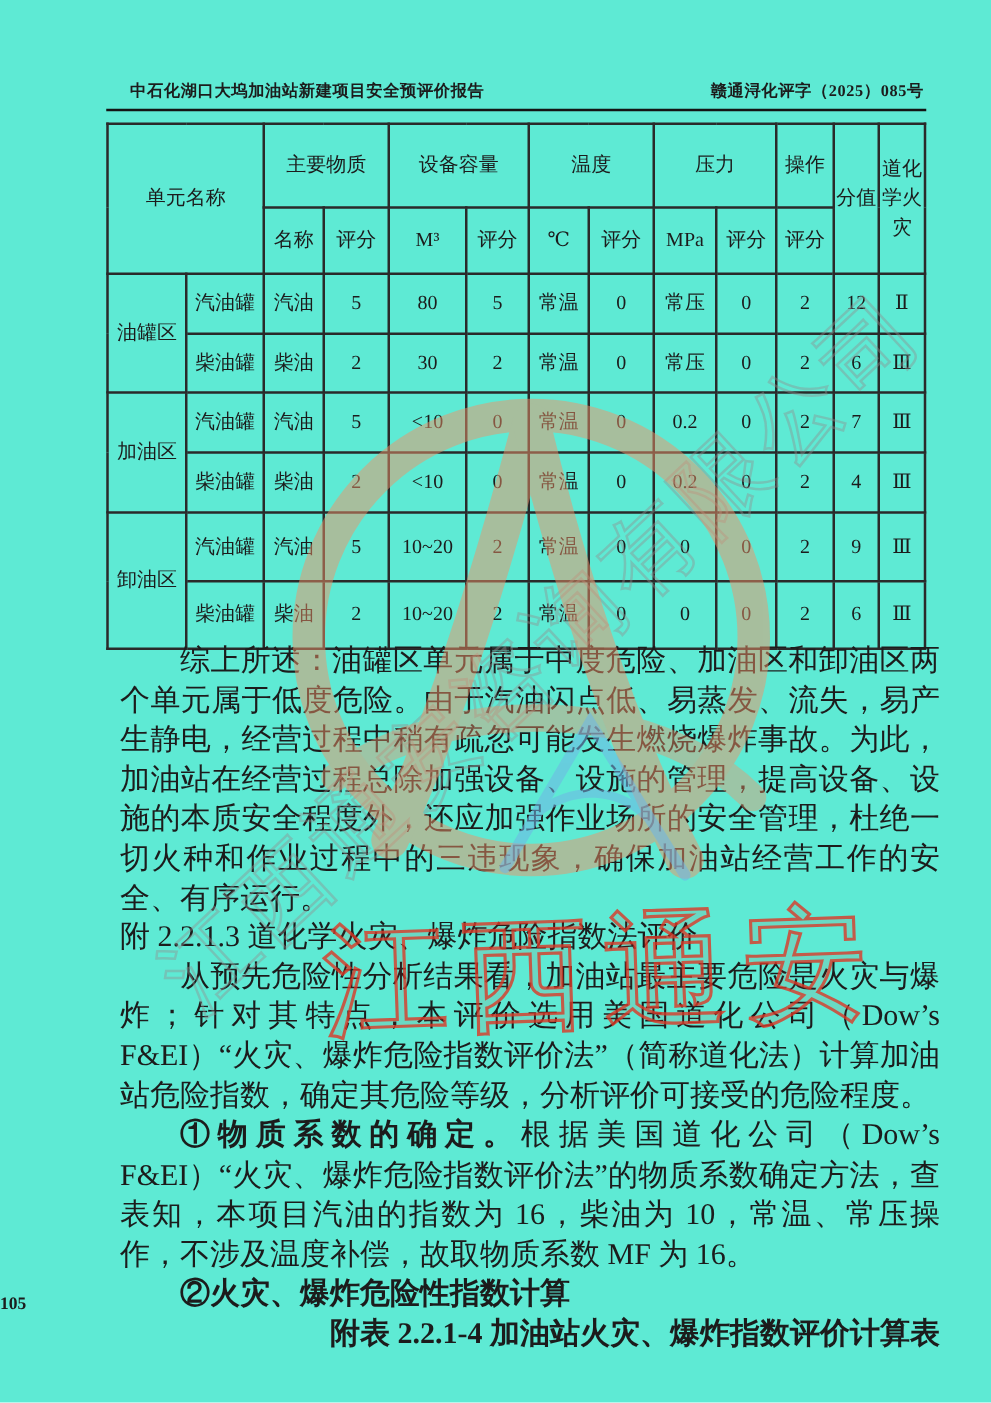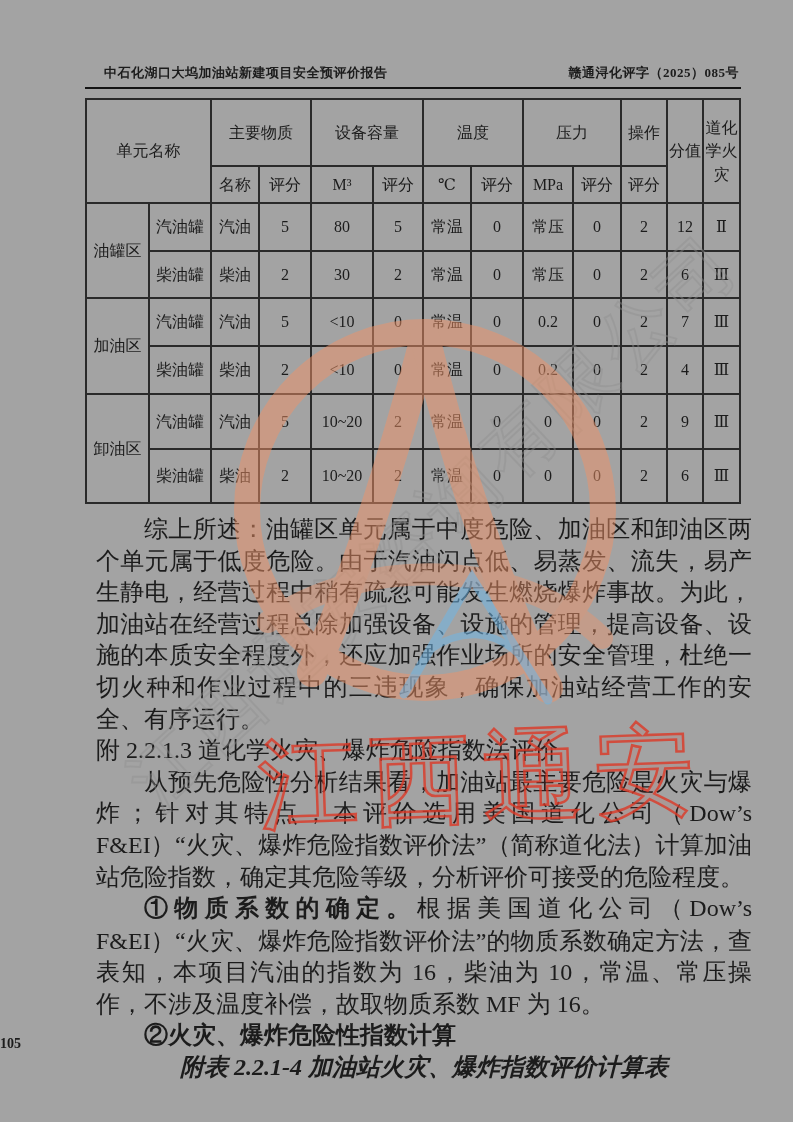--- a/index.html
+++ b/index.html
@@ -1,45 +1,45 @@
 <!DOCTYPE html>
 <html><head>
 <meta charset="utf-8">
 <style>
   html,body{margin:0;padding:0;background:#ffffff;}
   .page{
-    position:relative;width:793px;height:1122px;background:#a3a3a3;overflow:hidden;
+    position:relative;width:793px;height:1122px;background:#5eead4;overflow:hidden;
     font-family:"Liberation Serif","DejaVu Serif","DejaVu Sans",serif;color:#1c1c1c;
   }
   
   .hdr-left{position:absolute;left:104px;top:64px;font-size:13px;font-weight:bold;letter-spacing:0.5px;}
   .hdr-right{position:absolute;right:54px;top:64px;font-size:13px;font-weight:bold;letter-spacing:0.5px;}
   .hdr-rule{position:absolute;left:85px;top:87px;width:656px;height:2px;background:#141414;}
   
   table.doc{
     position:absolute;left:85px;top:98px;width:656px;border-collapse:collapse;table-layout:fixed;
     font-size:16px;text-align:center;color:#1c1c1c;
   }
   table.doc th,table.doc td{
     border:2px solid #2a2a2a;font-weight:normal;padding:0 1px;vertical-align:middle;line-height:1.45;
     overflow:hidden;
   }
   tr.h1{height:67px;}
-  tr.h2{height:37px;}
+  tr.h2{height:53px;}
   tr.b1{height:48px;} tr.b2{height:47px;} tr.b3{height:48px;} tr.b4{height:48px;}
   tr.b5{height:55px;} tr.b6{height:54px;}
   
   .body-text{
     position:absolute;left:96px;top:514px;width:656px;
     font-size:24px;line-height:31.6px;text-align:justify;
   }
   .body-text p{margin:0;text-indent:2em;}
   .body-text p.noindent{text-indent:0;}
   .body-text .bold{font-weight:bold;font-family:Liberation Mono, monospace;}
-  .body-text p.caption{text-indent:0;text-align:center;font-weight:bold;font-style:italic;}
+  .body-text p.caption{text-indent:0;text-align:right;font-weight:bold;}
   .page-num{position:absolute;left:0;top:1036px;width:793px;text-align:left;font-size:14px;font-weight:bold;}
   
   .wm{position:absolute;left:0;top:0;width:793px;height:1122px;pointer-events:none;z-index:6;}
 </style>
 </head>
 <body>
 
 <div class="page">
 
   <div class="hdr-left">中石化湖口大坞加油站新建项目安全预评价报告</div>

